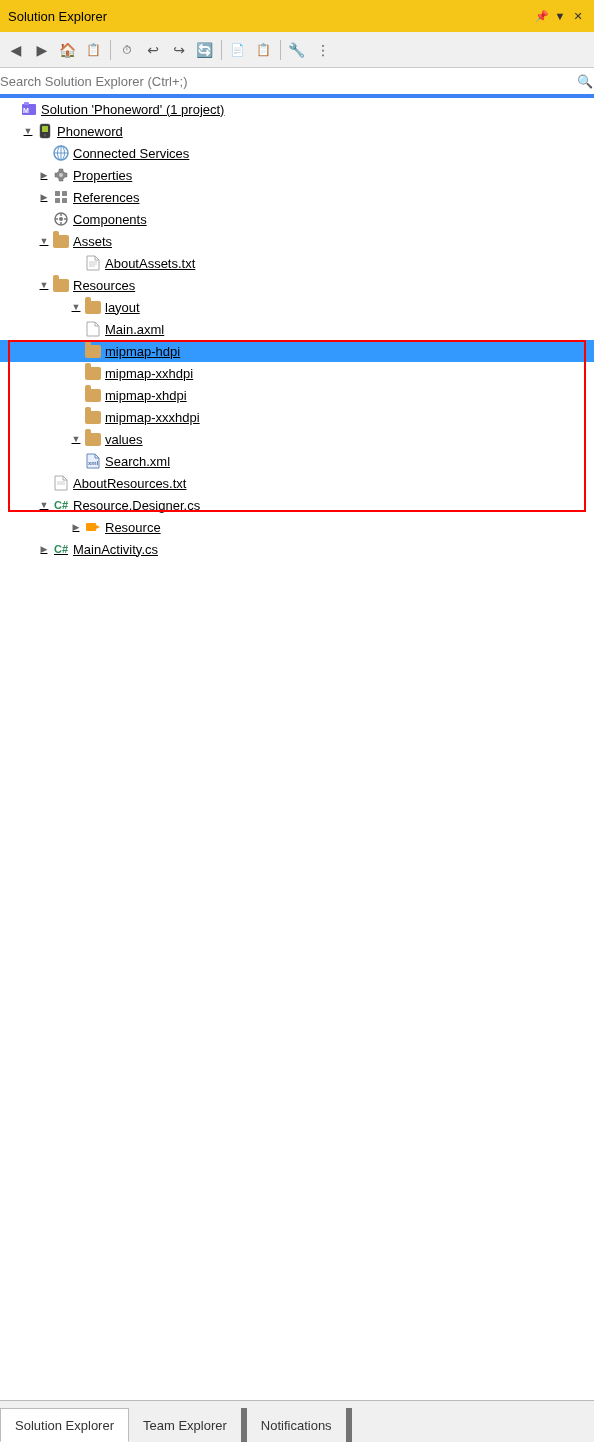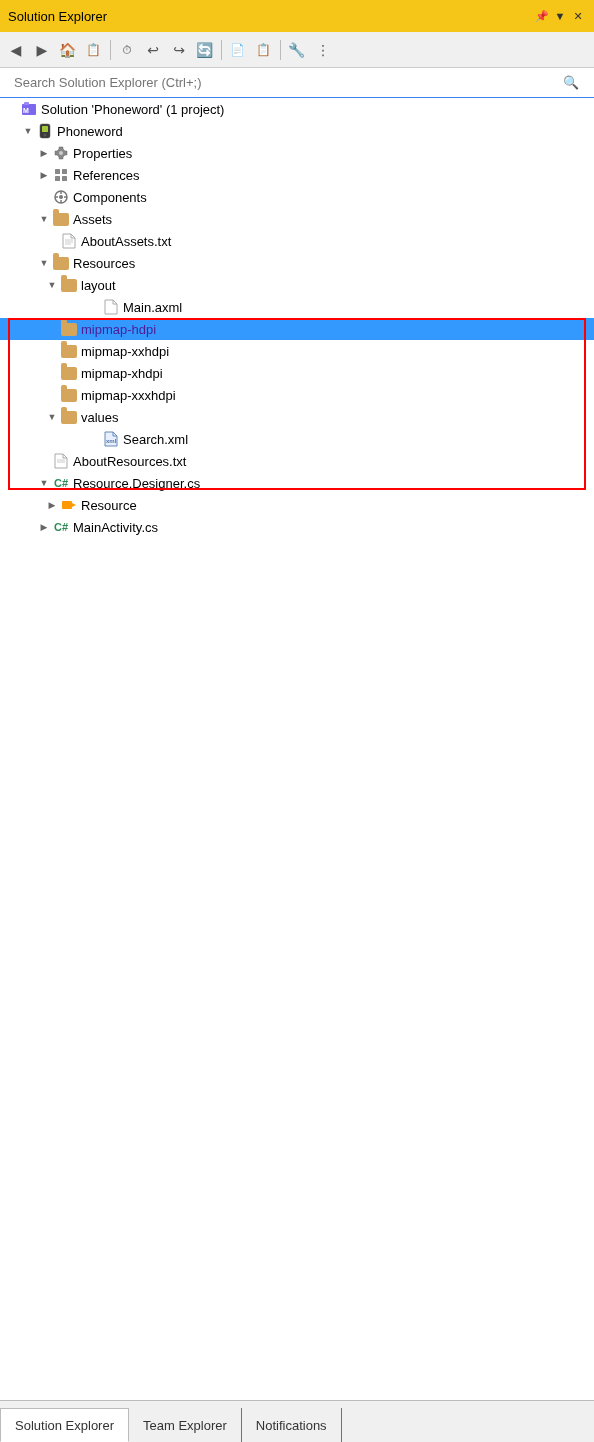--- a/index.html
+++ b/index.html
@@ -73,22 +73,22 @@
       background: #bbb;
       margin: 0 2px;
     }
 
     
     .search-bar {
       background: #fff;
       height: 30px;
       display: flex;
       align-items: center;
-      border-bottom: 1px solid #3b82f6;
-      padding: 0 14px;
+      border-bottom: 4px solid #3b82f6;
+      padding: 0 0;
       flex-shrink: 0;
     }
     .search-input {
       flex: 1;
       border: none;
       outline: none;
       font-size: 13px;
       color: #999;
       background: transparent;
     }
@@ -96,34 +96,35 @@
       color: #666;
       font-size: 13px;
     }
 
     
     .tree-content {
       flex: 1;
       background: #fff;
       overflow-y: auto;
       overflow-x: hidden;
+      text-decoration: underline;
     }
 
     .tree-item {
       display: flex;
       align-items: center;
       height: 22px;
       padding-left: 0;
       cursor: pointer;
       white-space: nowrap;
       position: relative;
     }
     .tree-item.selected {
       background: #3399ff;
-      color: #4c1d95;
+      color: #000000;
     }
 
     .expand-icon {
       width: 16px;
       height: 22px;
       display: flex;
       align-items: center;
       justify-content: center;
       font-size: 9px;
       color: #666;
@@ -142,40 +143,40 @@
     }
 
     .item-label {
       font-size: 13px;
     }
 
     
     .indent-0 { padding-left: 4px; }
     .indent-1 { padding-left: 20px; }
     .indent-2 { padding-left: 36px; }
-    .indent-3 { padding-left: 44px; }
-    .indent-4 { padding-left: 86px; }
+    .indent-3 { padding-left: 68px; }
+    .indent-4 { padding-left: 68px; }
 
     
     .bottom-tabs {
       height: 42px;
       background: #f0f0f0;
       display: flex;
       align-items: flex-end;
       border-top: 1px solid #bbb;
       flex-shrink: 0;
     }
     .tab-item {
       height: 34px;
       display: flex;
       align-items: center;
       padding: 0 14px;
       font-size: 13px;
       cursor: pointer;
-      border-right: 1px solid #737373;
+      border-right: 6px solid #737373;
       color: #333;
     }
     .tab-item.active {
       background: #fff;
       border-top: 1px solid #bbb;
       border-left: 1px solid #bbb;
       border-right: 1px solid #bbb;
       border-bottom: 1px solid #fff;
       margin-bottom: 0;
     }
@@ -259,20 +260,32 @@
       <div class="item-icon">
         <svg width="16" height="16" viewBox="0 0 16 16">
           <rect x="3" y="1" width="10" height="14" rx="2" fill="#3a3a3a" stroke="#555" stroke-width="0.5"></rect>
           <rect x="5" y="3" width="6" height="6" rx="0.5" fill="#a4c639"></rect>
           <circle cx="8" cy="12" r="1.5" fill="#555"></circle>
         </svg>
       </div>
       <span class="item-label">Phoneword</span>
     </div>
 
+    <div class="tree-item indent-2">
+      <div class="expand-icon"></div>
+      <div class="item-icon">
+        <svg width="16" height="16" viewBox="0 0 16 16">
+          <circle cx="8" cy="8" r="7" fill="none" stroke="#6699cc" stroke-width="1.5"></circle>
+          <ellipse cx="8" cy="8" rx="3.5" ry="7" fill="none" stroke="#6699cc" stroke-width="1"></ellipse>
+          <line x1="1" y1="8" x2="15" y2="8" stroke="#6699cc" stroke-width="1"></line>
+          <line x1="8" y1="1" x2="8" y2="15" stroke="#6699cc" stroke-width="1"></line>
+        </svg>
+      </div>
+      <span class="item-label">Connected Services</span>
+    </div>
 
     <div class="tree-item indent-2">
       <div class="expand-icon" style="color:#666">▶</div>
       <div class="item-icon">
         <svg width="16" height="16" viewBox="0 0 16 16">
           <path d="M6 2 L6 4 L4 6 L2 6 L2 10 L4 10 L6 12 L6 14 L10 14 L10 12 L12 10 L14 10 L14 6 L12 6 L10 4 L10 2 Z" fill="#888" stroke="#666" stroke-width="0.5"></path>
           <circle cx="8" cy="8" r="2" fill="#ccc"></circle>
         </svg>
       </div>
       <span class="item-label">Properties</span>

